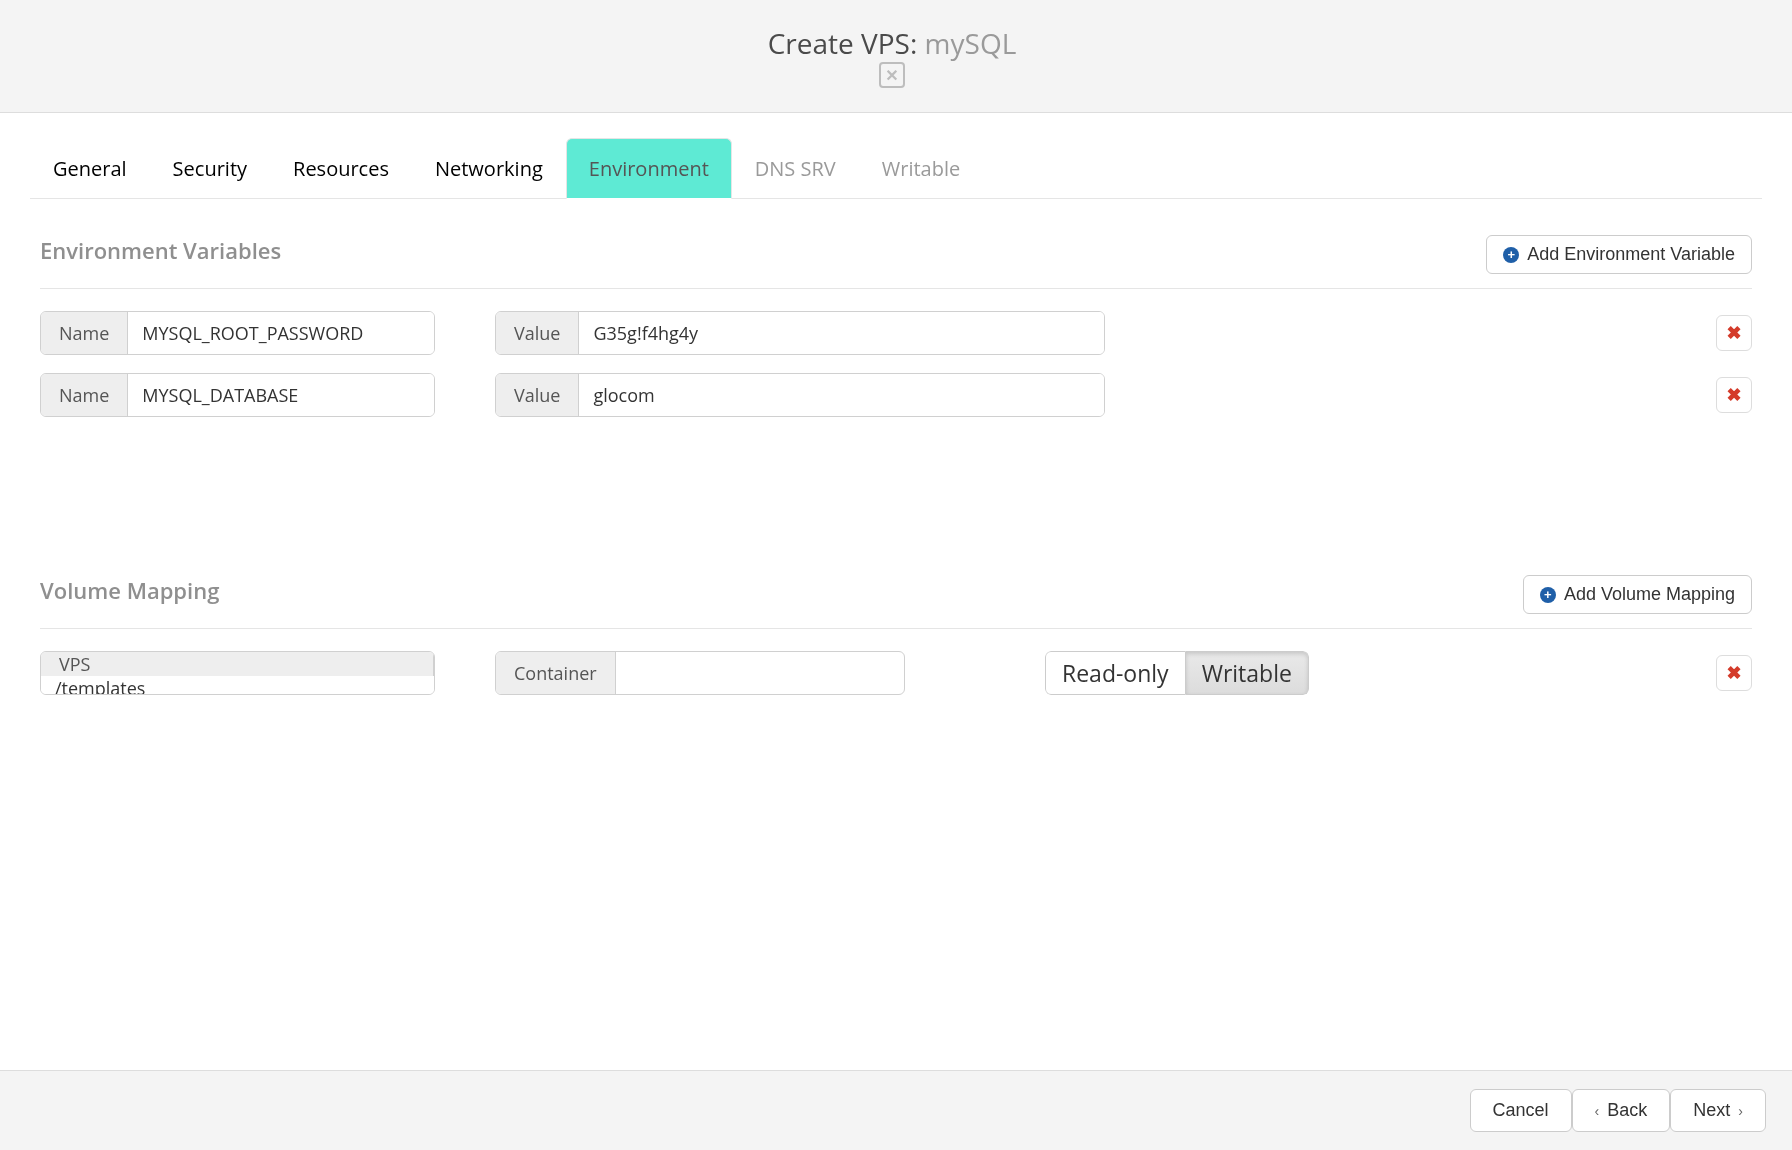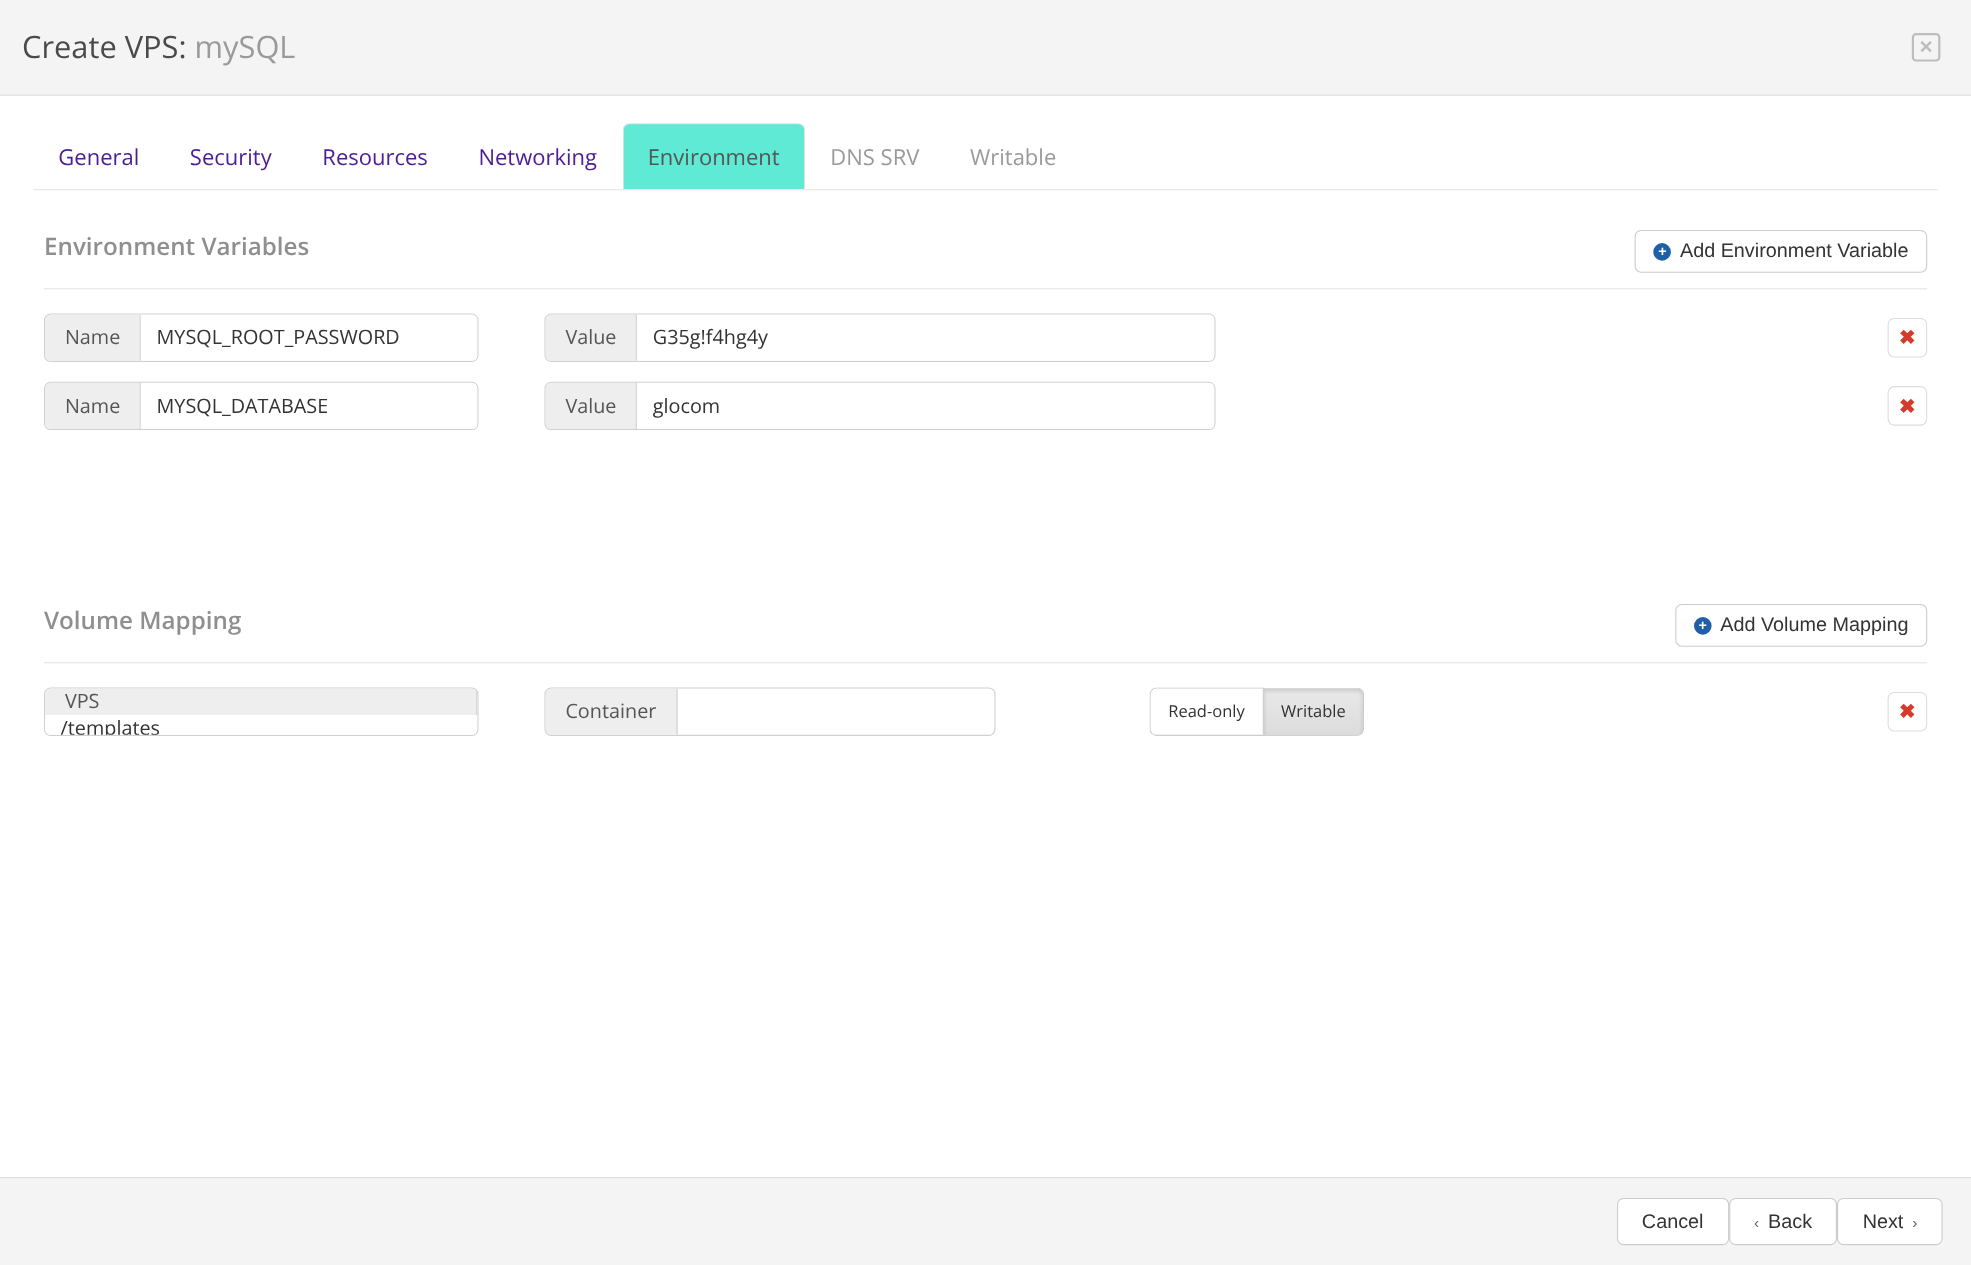--- a/index.html
+++ b/index.html
@@ -10,20 +10,21 @@
       background: #fff;
     }
     
     .modal-header {
       background: #f4f4f4;
       border-bottom: 1px solid #ddd;
       padding: 24px 28px 24px 20px;
       display: flex;
       justify-content: space-between;
       align-items: center;
+      flex-direction: column;
     }
     .modal-title { font-size: 28px; font-weight: 400; color: #4a4a4a; }
     .modal-title .sub { color: #9a9a9a; font-weight: 400; }
     .close-btn {
       width: 26px; height: 26px;
       border: 2px solid #bdbdbd;
       border-radius: 4px;
       background: transparent;
       display: flex; align-items: center; justify-content: center;
       cursor: pointer;
@@ -35,21 +36,21 @@
 
     
     .tab-row {
       display: flex;
       border-bottom: 1px solid #e5e5e5;
       margin-top: 24px;
     }
     .tab {
       padding: 16px 22px;
       font-size: 20px;
-      color: #4c1d95;
+      color: #000000;
       cursor: pointer;
       border: 1px solid transparent;
       border-bottom: none;
       position: relative;
       top: 1px;
       background: transparent;
     }
     .tab.disabled { color: #9a9a9a; cursor: default; }
     .tab.active {
       color: #555;
@@ -152,21 +153,21 @@
       display: flex;
       border-radius: 6px;
       overflow: hidden;
       height: 44px;
     }
     .toggle-option {
       border: 1px solid #ccc;
       padding: 0 16px;
       background: #fff;
       cursor: pointer;
-      font-size: 15px;
+      font-size: 23px;
       color: #333;
       display: flex; align-items: center;
     }
     .toggle-option:first-child { border-radius: 6px 0 0 6px; }
     .toggle-option:last-child  { border-radius: 0 6px 6px 0; border-left: none; }
     .toggle-option.active {
       background: linear-gradient(#e9e9e9, #dcdcdc);
       box-shadow: inset 0 2px 4px rgba(0,0,0,0.15);
     }
 

